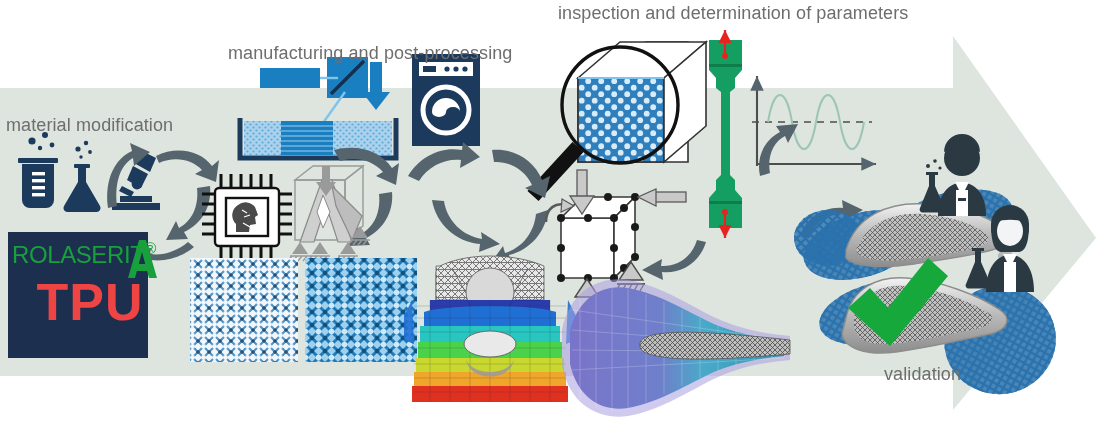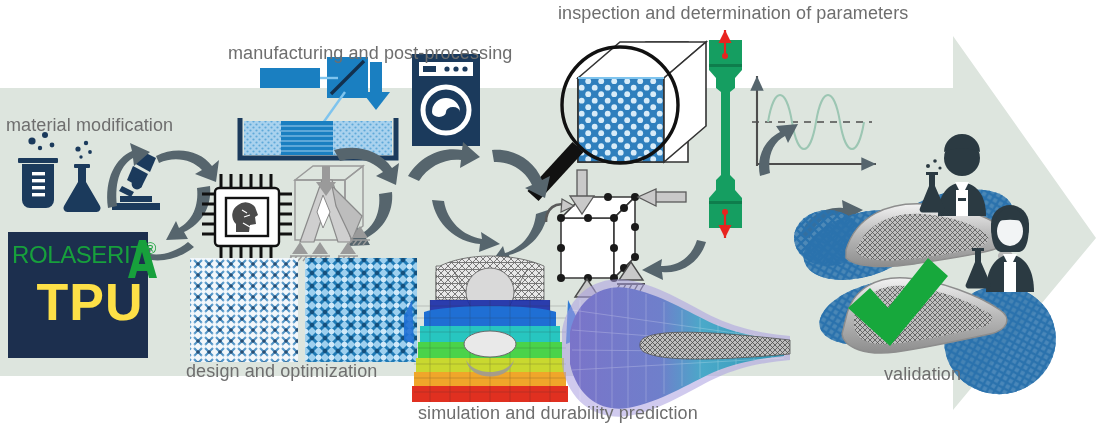--- a/index.html
+++ b/index.html
@@ -2,21 +2,21 @@
 <html><head>
 <meta charset="utf-8">
 <style>
   html,body{margin:0;padding:0;background:#fff;}
   body{font-family:"Liberation Sans","DejaVu Sans",sans-serif;}
   #stage{position:relative;width:1100px;height:438px;overflow:hidden;background:#ffffff;}
   #stage svg.layer{position:absolute;left:0;top:0;width:1100px;height:438px;}
   .lbl{position:absolute;color:#6e6e6e;font-size:18px;letter-spacing:.1px;white-space:nowrap;}
   .logo-box{position:absolute;left:8px;top:232px;width:140px;height:126px;background:#1c2f4e;}
   .logo-top{position:absolute;left:4px;top:8px;width:132px;height:30px;color:#17a03c;font-size:24px;font-weight:400;letter-spacing:-0.4px;}
-  .logo-tpu{position:absolute;left:0;top:44px;width:164px;text-align:center;color:#fde047;font-size:52px;font-weight:bold;letter-spacing:1px;line-height:1;}
+  .logo-tpu{position:absolute;left:0;top:44px;width:164px;text-align:center;color:#ef4444;font-size:52px;font-weight:bold;letter-spacing:1px;line-height:1;}
   .reg{font-size:16px;vertical-align:super;}
 </style>
 </head>
 <body>
 
 <div id="stage">
 
   <svg class="layer" viewBox="0 0 1100 438">
     <polygon points="0,88 953,88 953,36 1096,238 953,410 953,376 0,376" fill="#dde5de"></polygon>
   </svg>
@@ -411,17 +411,15 @@
     <div class="logo-tpu">TPU</div>
   </div>
   <svg style="position:absolute;left:108px;top:234px;width:60px;height:48px;" viewBox="0 0 60 48">
     <path d="M20,44 L31,6 L38,6 L49,44 L41,44 L34,18 L27,44 z" fill="#17a03c"></path>
     <path d="M26,30 L42,30 L44,37 L24,37 z" fill="#17a03c"></path>
   </svg>
 
   <div class="lbl" style="left:6px;top:115px;">material modification</div>
   <div class="lbl" style="left:228px;top:43px;">manufacturing and post-processing</div>
   <div class="lbl" style="left:558px;top:3px;">inspection and determination of parameters</div>
-  <div class="lbl" style="left:186px;top:361px;">design and optimization</div>
-  <div class="lbl" style="left:418px;top:403px;">simulation and durability prediction</div>
   <div class="lbl" style="left:884px;top:364px;">validation</div>
 
 </div>
 
 </body></html>

